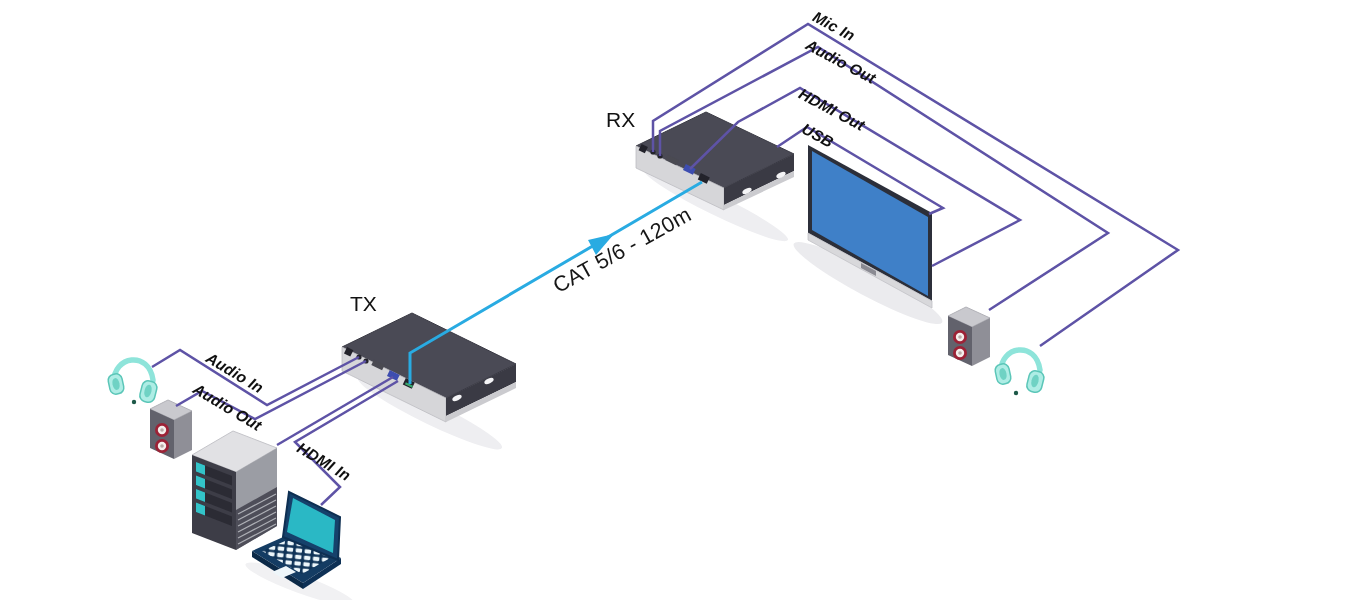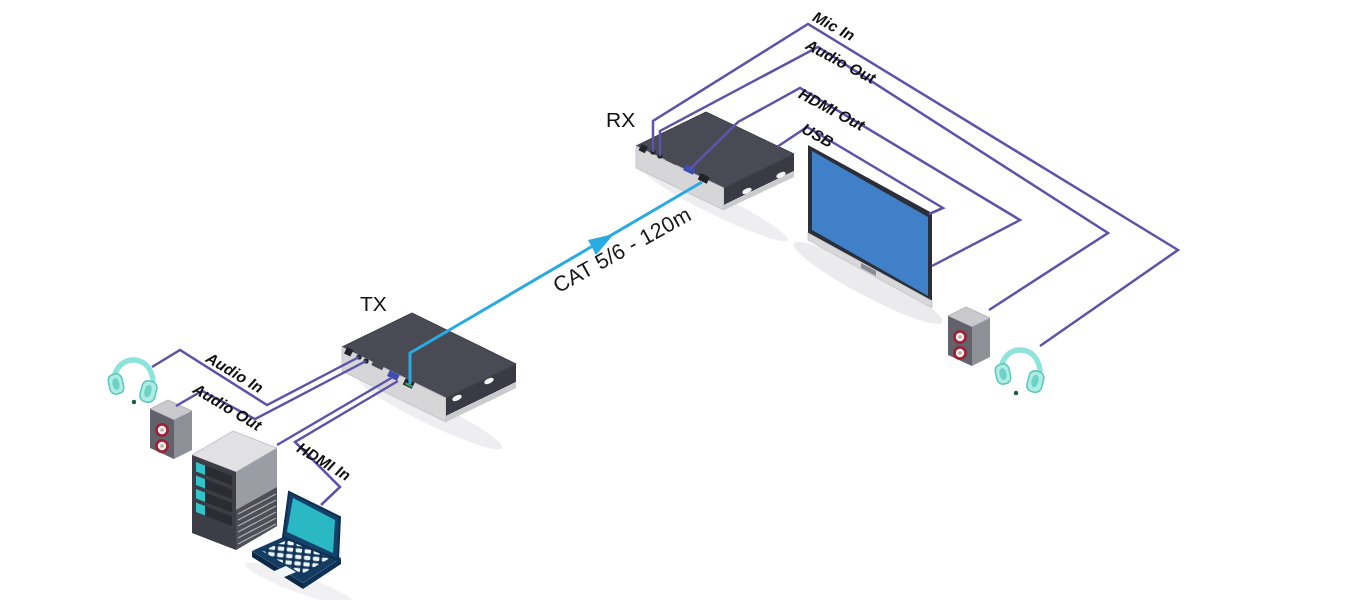--- a/index.html
+++ b/index.html
@@ -173,21 +173,21 @@
     <polyline points="393,377 277,445"></polyline>
     <polyline points="398,381 295,442 340,487 321,505"></polyline>
   </g>
 
   <g>
     <polyline points="410,384 410,353 702,182" fill="none" stroke="#29abe2" stroke-width="3"></polyline>
     <polygon points="614,234 596,255 588,240" fill="#29abe2"></polygon>
   </g>
 </svg>
 
-<div class="device-label" style="left:360px;top:292px;">TX</div>
+<div class="device-label" style="left:350px;top:292px;">TX</div>
 <div class="device-label" style="left:606px;top:108px;">RX</div>
 <div class="link-label" style="left:549px;top:277px;">CAT 5/6 - 120m</div>
 
 <div class="cable-label rot31" style="left:212px;top:349px;">Audio In</div>
 <div class="cable-label rot31" style="left:199px;top:380px;">Audio Out</div>
 <div class="cable-label rot31" style="left:303px;top:439px;">HDMI In</div>
 
 <div class="cable-label rot28" style="left:818px;top:8px;">Mic In</div>
 <div class="cable-label rot28" style="left:811px;top:36px;">Audio Out</div>
 <div class="cable-label rot28" style="left:804px;top:85px;">HDMI Out</div>

